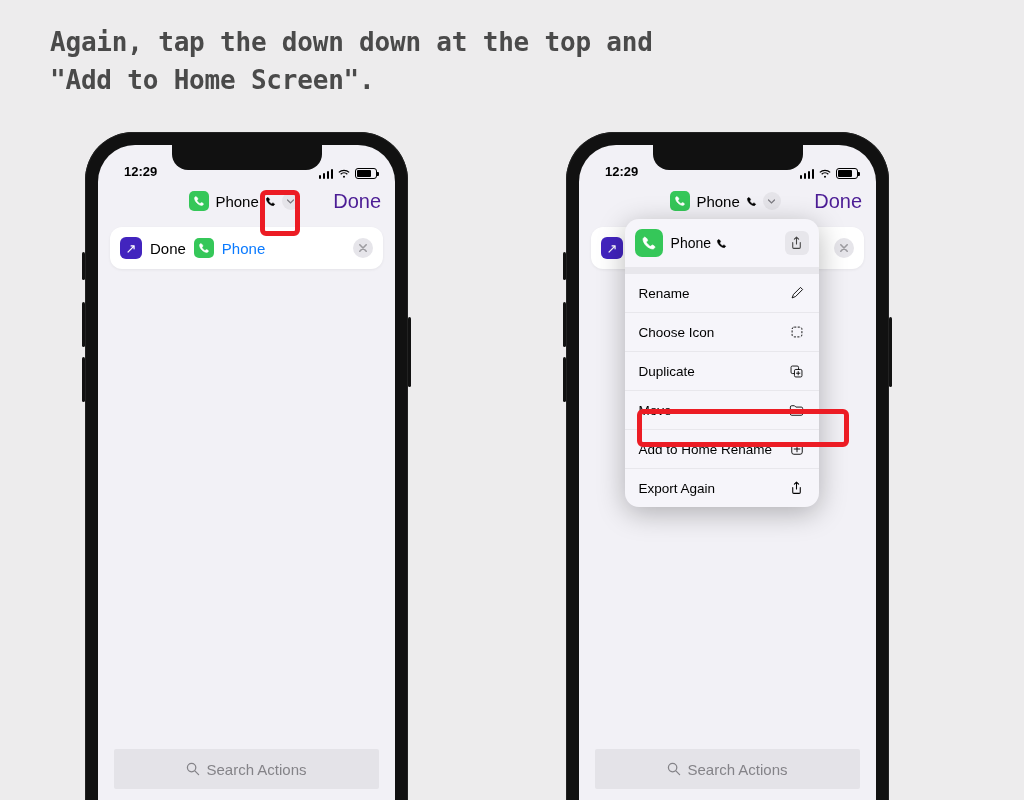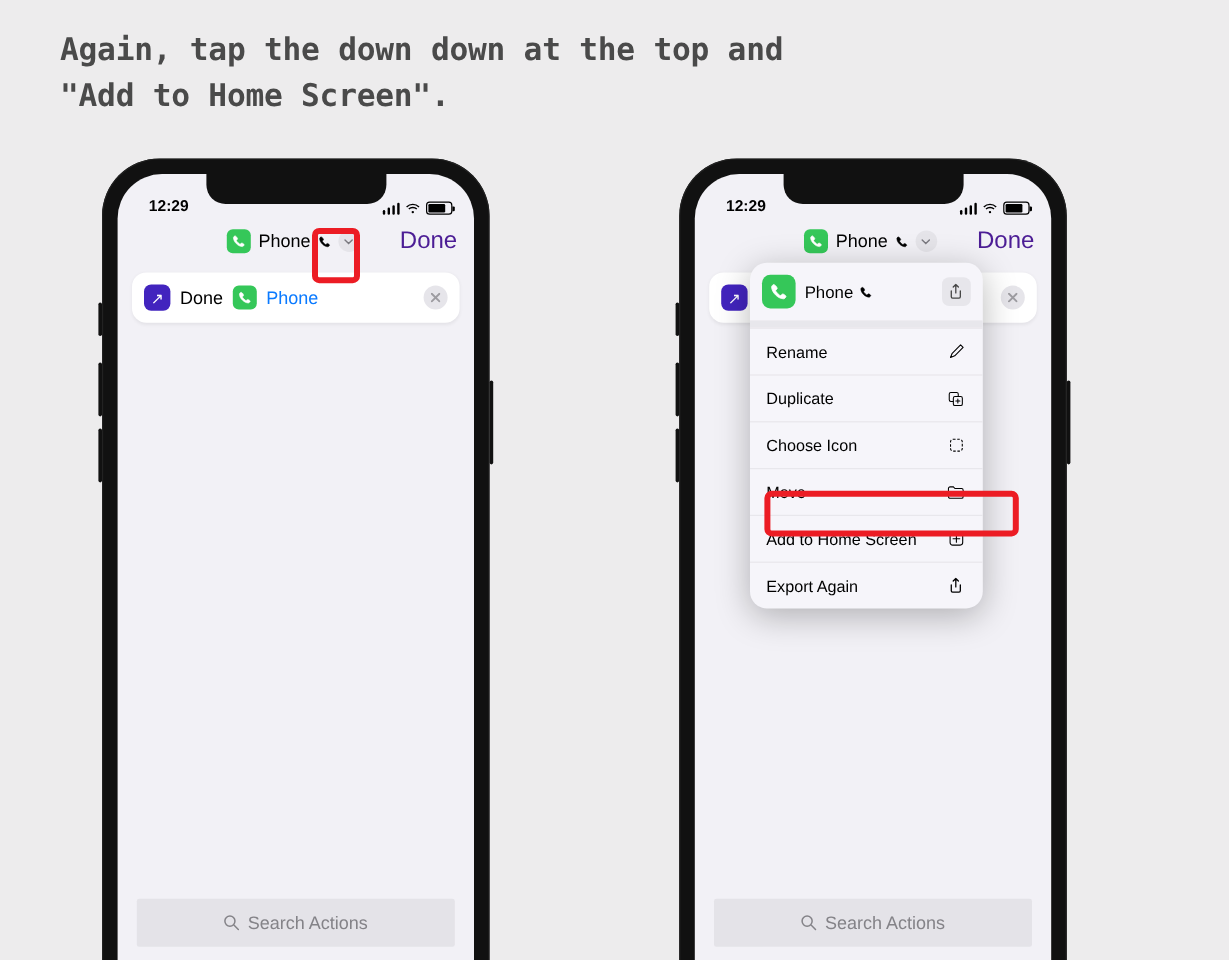--- a/index.html
+++ b/index.html
@@ -269,47 +269,47 @@
         <div class="pop-sep"></div>
         <div class="pop-item">
           <span>Rename</span>
           <span class="pop-ico">
               <svg width="14" height="14" viewBox="0 0 20 20">
                 <path d="M3 17l2-5L15 2l3 3L8 15l-5 2z" stroke="#000" stroke-width="1.3" fill="none" stroke-linejoin="round"></path>
               </svg>
             </span>
         </div>
         <div class="pop-item">
+          <span>Choose Icon</span>
+          <span class="pop-ico">
+              <svg width="14" height="14" viewBox="0 0 20 20">
+                <rect x="3" y="3" width="14" height="14" rx="3" stroke="#000" stroke-width="1.3" fill="none" stroke-dasharray="3 2"></rect>
+              </svg>
+            </span>
+        </div>
+        <div class="pop-item">
           <span>Duplicate</span>
           <span class="pop-ico">
               <svg width="15" height="15" viewBox="0 0 22 22">
                 <rect x="3" y="3" width="11" height="11" rx="2" stroke="#000" stroke-width="1.3" fill="none"></rect>
                 <rect x="8" y="8" width="11" height="11" rx="2" stroke="#000" stroke-width="1.3" fill="#f6f5fa"></rect>
                 <path d="M13.5 11v5M11 13.5h5" stroke="#000" stroke-width="1.3" stroke-linecap="round"></path>
               </svg>
             </span>
         </div>
         <div class="pop-item">
-          <span>Choose Icon</span>
-          <span class="pop-ico">
-              <svg width="14" height="14" viewBox="0 0 20 20">
-                <rect x="3" y="3" width="14" height="14" rx="3" stroke="#000" stroke-width="1.3" fill="none" stroke-dasharray="3 2"></rect>
-              </svg>
-            </span>
-        </div>
-        <div class="pop-item">
           <span>Move</span>
           <span class="pop-ico">
               <svg width="15" height="13" viewBox="0 0 22 18">
                 <path d="M2 4a2 2 0 012-2h4l2 2h8a2 2 0 012 2v8a2 2 0 01-2 2H4a2 2 0 01-2-2V4z" stroke="#000" stroke-width="1.3" fill="none"></path>
               </svg>
             </span>
         </div>
         <div class="pop-item">
-          <span>Add to Home Screen</span>
+          <span>Add to Home Rename</span>
           <span class="pop-ico">
               <svg width="14" height="14" viewBox="0 0 20 20">
                 <rect x="2.5" y="2.5" width="15" height="15" rx="3" stroke="#000" stroke-width="1.3" fill="none"></rect>
                 <path d="M10 6v8M6 10h8" stroke="#000" stroke-width="1.3" stroke-linecap="round"></path>
               </svg>
             </span>
         </div>
         <div class="pop-item">
           <span>Export Again</span>
           <span class="pop-ico">

